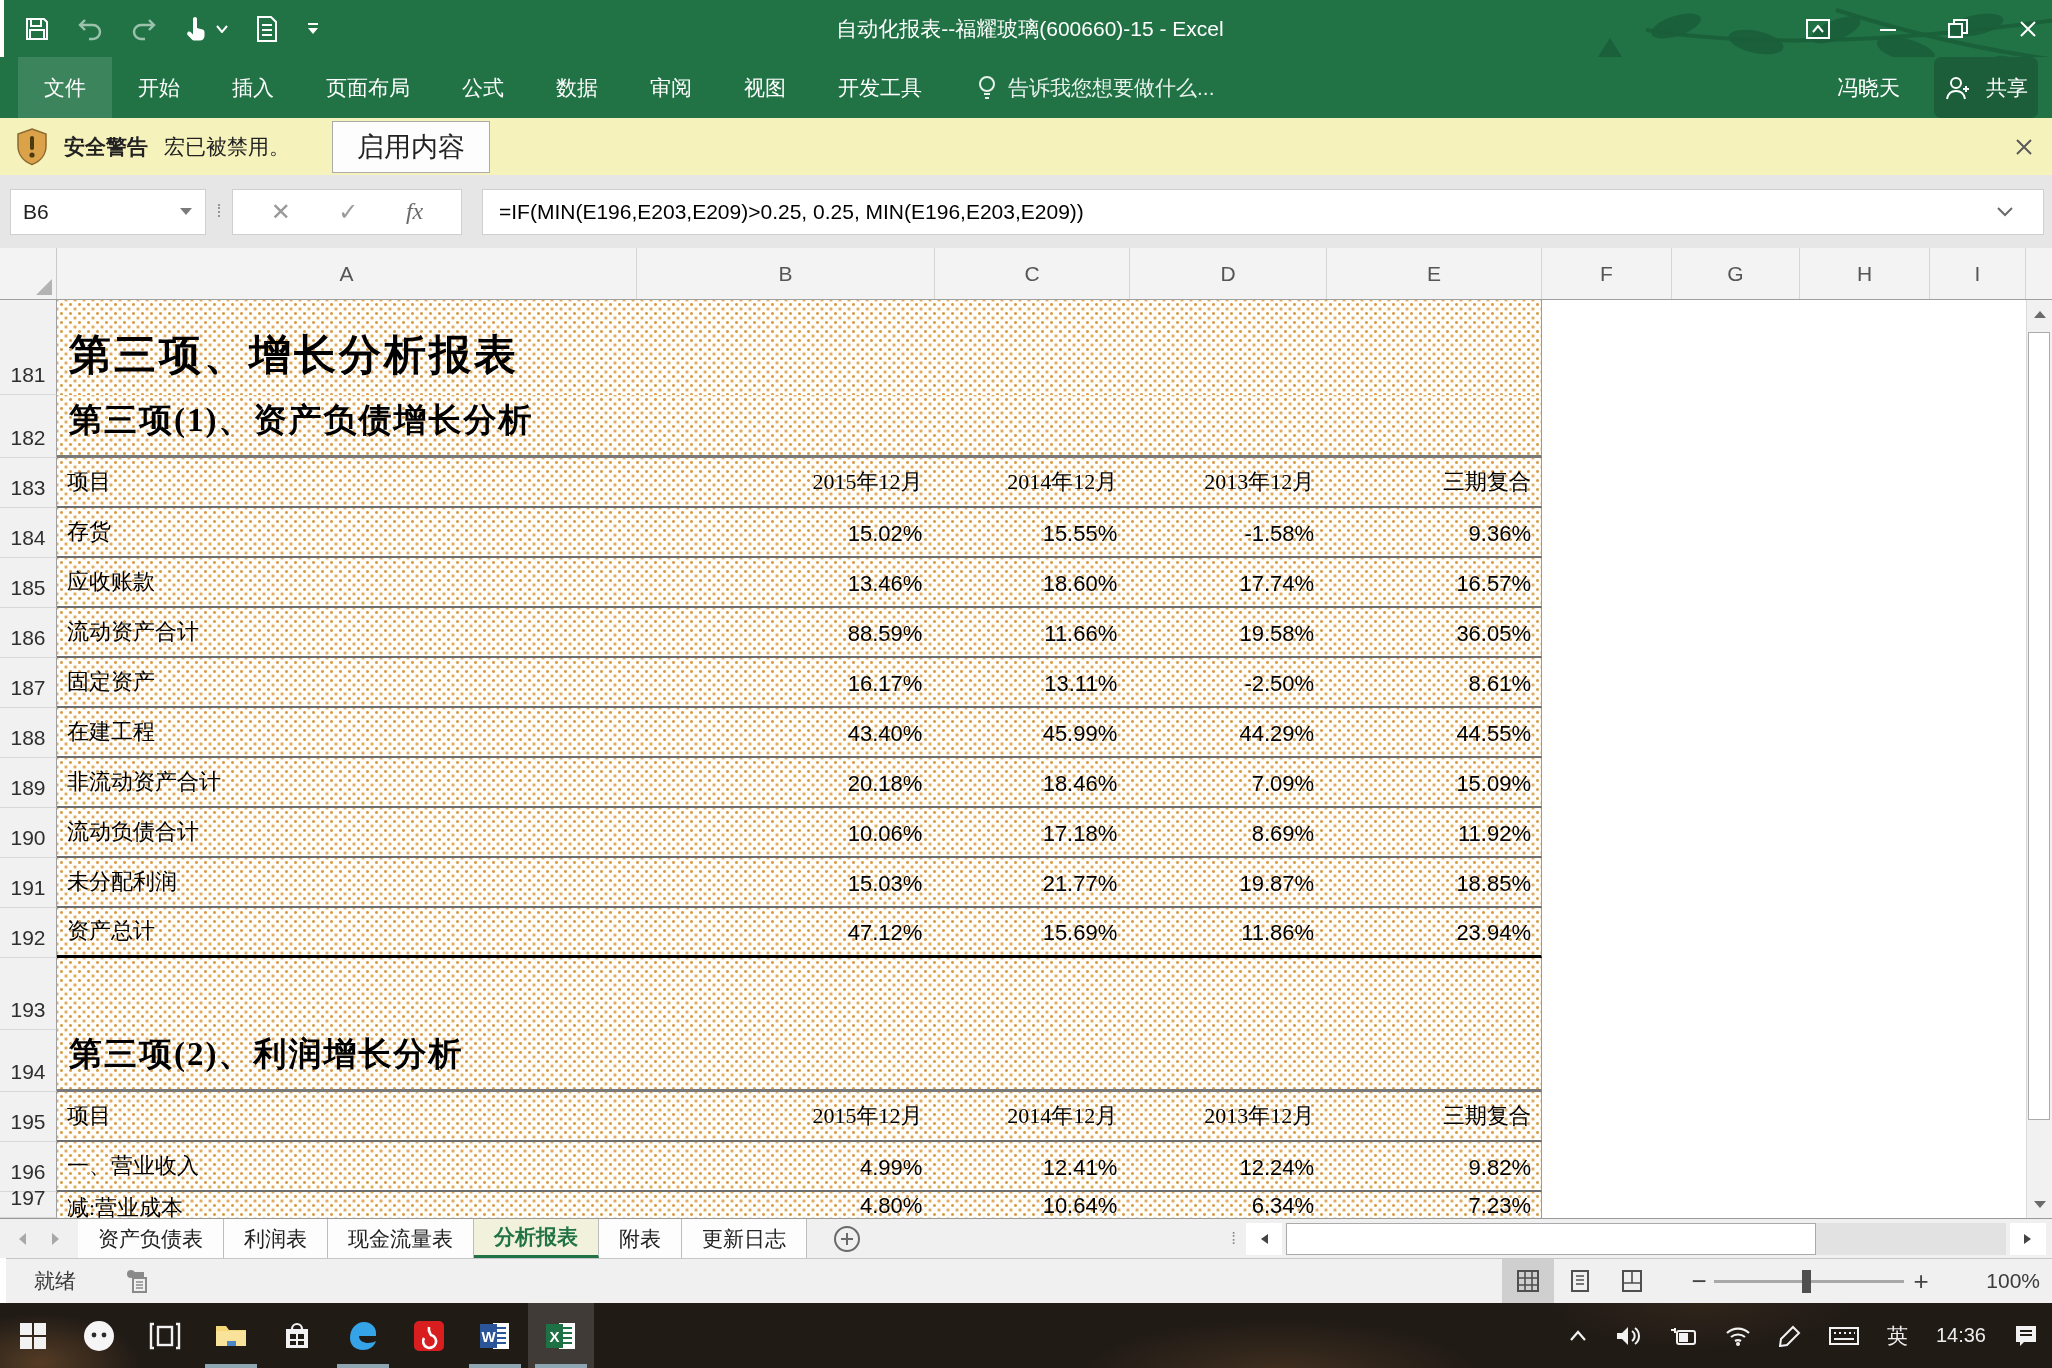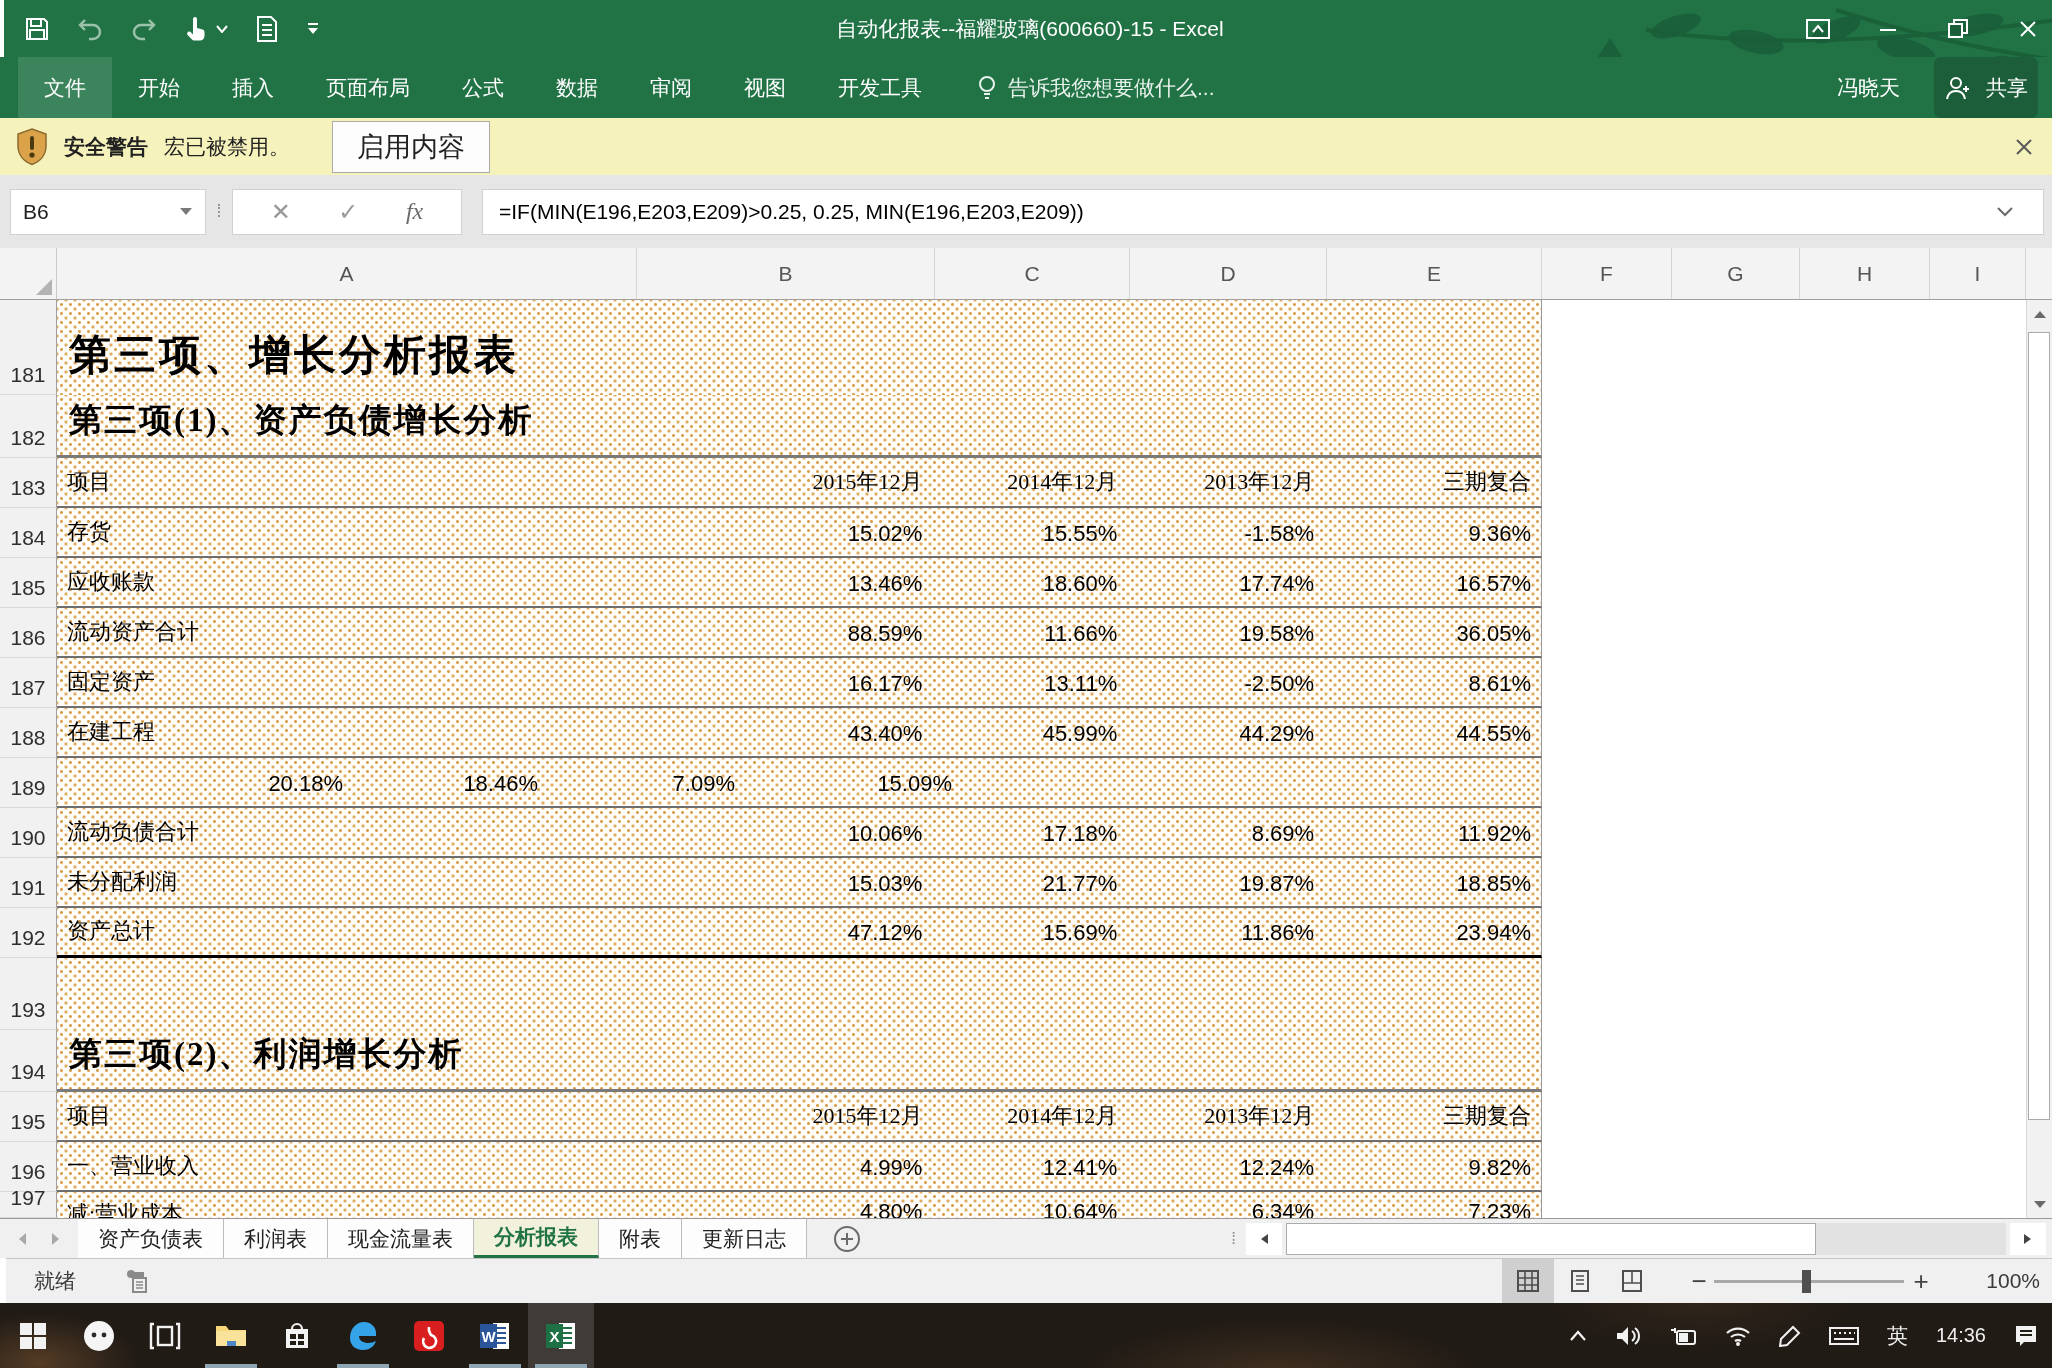--- a/index.html
+++ b/index.html
@@ -79,21 +79,21 @@
   .cell{height:100%;display:flex;align-items:flex-end;padding-bottom:9px;font-size:22px;color:#000;}
   .c-a{width:580px;justify-content:flex-start;padding-left:10px;font-family:"Liberation Serif",serif;}
   .c-b{width:298px;justify-content:flex-end;padding-right:12px;}
   .c-c{width:195px;justify-content:flex-end;padding-right:12px;}
   .c-d{width:197px;justify-content:flex-end;padding-right:12px;}
   .c-e{width:215px;justify-content:flex-end;padding-right:10px;}
   .hdr .cell{font-family:"Liberation Serif",serif;}
   .bigtitle{width:1485px;display:flex;align-items:flex-end;padding:0 0 12px 12px;font-family:"Liberation Serif",serif;font-weight:bold;color:#000;}
   .r-title .bigtitle{font-size:42px;letter-spacing:3px;}
   .r-sub .bigtitle{font-size:33px;letter-spacing:2px;}
-  .r-clip .cell{align-items:flex-start;padding-top:7px;overflow:hidden;}
+  .r-clip .cell{align-items:flex-start;padding-top:1px;overflow:hidden;}
 
   
   .vscroll{position:absolute;right:0;top:0;width:26px;height:918px;background:#f1f1f1;border-left:1px solid #d9d9d9;}
   .vs-up{position:absolute;top:0;left:0;width:100%;height:28px;display:flex;align-items:center;justify-content:center;color:#6a6a6a;}
   .vs-thumb{position:absolute;top:32px;left:1px;width:22px;height:788px;background:#fff;border:1px solid #ababab;}
   .vs-down{position:absolute;bottom:0;left:0;width:100%;height:28px;display:flex;align-items:center;justify-content:center;color:#6a6a6a;}
 
   
   .tabstrip{position:absolute;left:0;top:1218px;width:2052px;height:40px;background:#f0f0f0;border-top:1px solid #9a9a9a;display:flex;align-items:stretch;}
   .tnav{display:flex;align-items:center;gap:22px;padding:0 16px;color:#9a9a9a;}
@@ -406,20 +406,21 @@
             <div class="cell c-b">43.40%</div>
             <div class="cell c-c">45.99%</div>
             <div class="cell c-d">44.29%</div>
             <div class="cell c-e">44.55%</div>
           </div>
           <div class="rest"></div>
         </div>
         <div class="grow r-row bb1">
           <div class="rn">189</div>
           <div class="tspan">
+            <div class="cell c-a" style="font-family: &quot;Liberation Serif&quot;, serif;">非流动资产合计</div>
             <div class="cell c-b">20.18%</div>
             <div class="cell c-c">18.46%</div>
             <div class="cell c-d">7.09%</div>
             <div class="cell c-e">15.09%</div>
           </div>
           <div class="rest"></div>
         </div>
         <div class="grow r-row bb1">
           <div class="rn">190</div>
           <div class="tspan">

